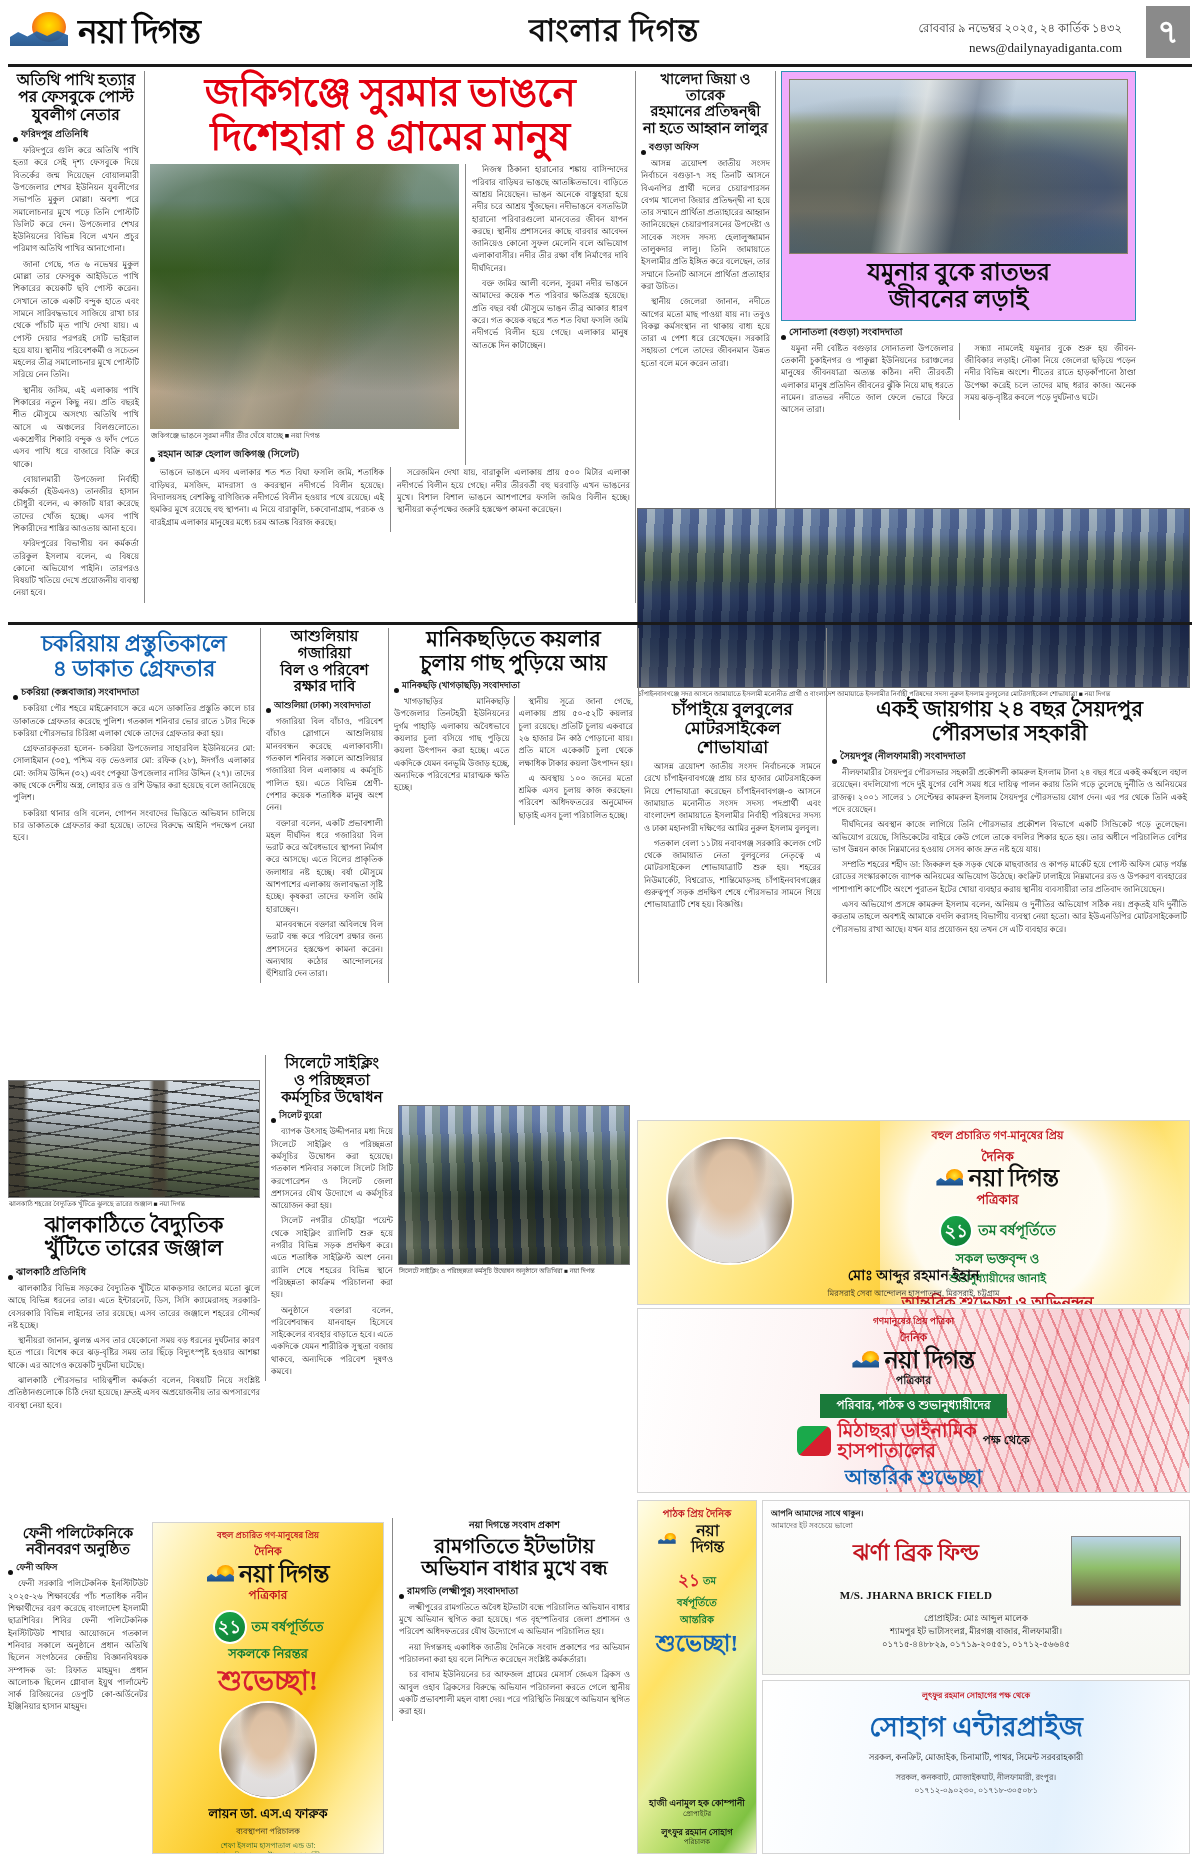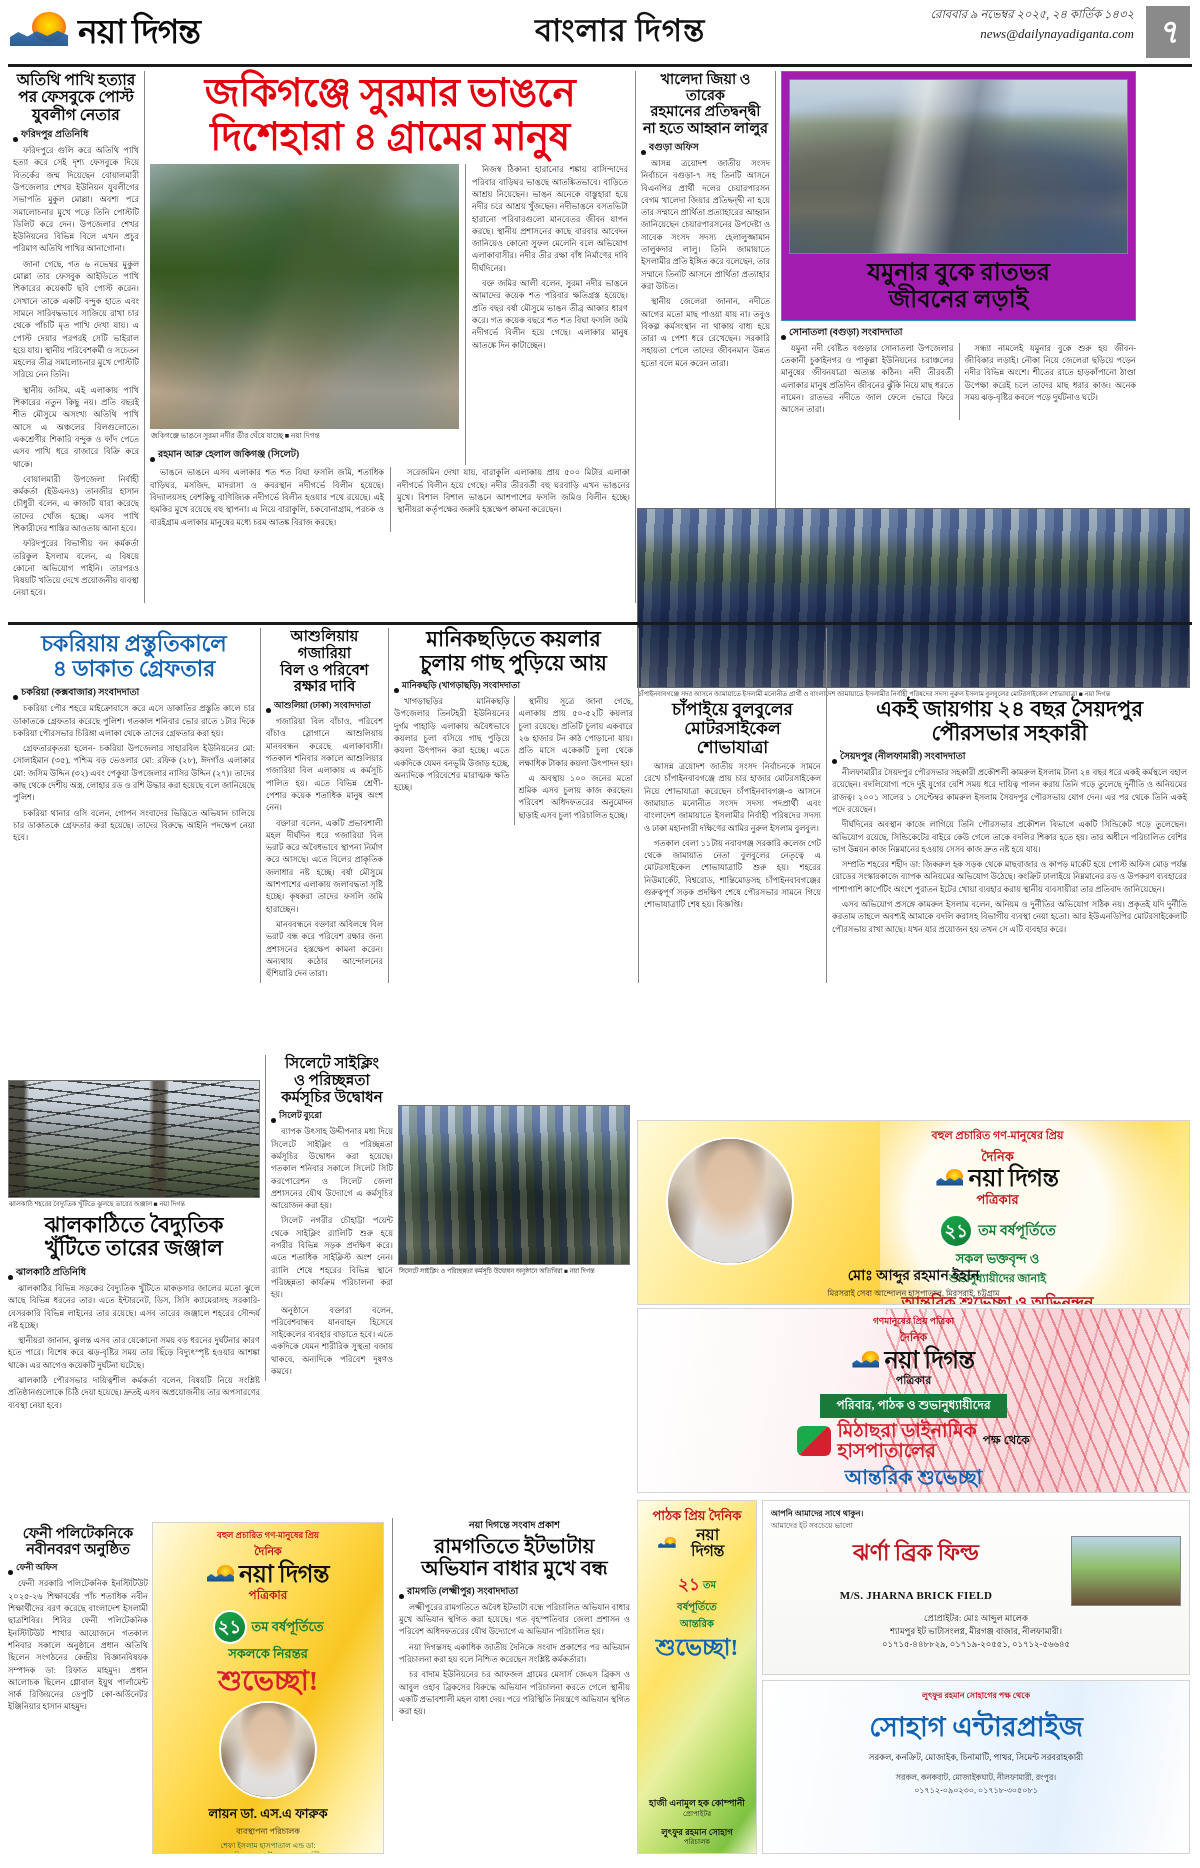--- a/index.html
+++ b/index.html
@@ -34,21 +34,21 @@
   .logo-text {
     font-family: "Liberation Serif", serif;
     font-weight: bold; font-size: 33px; letter-spacing: -1px;
     color: #0a0a0a; line-height: 1; white-space: nowrap;
   }
   .masthead-center {
     flex: 1; text-align: center;
     font-size: 31px; font-weight: bold; color: #111;
     letter-spacing: 1px;
   }
-  .masthead-right { display: flex; align-items: flex-start; gap: 12px; font-style: italic; }
+  .masthead-right { display: flex; align-items: flex-end; gap: 24px; }
   .mh-meta { text-align: right; line-height: 1.55; }
   .mh-date { font-size: 11.5px; color: #333; white-space: nowrap; }
   .mh-mail { font-size: 13px; color: #222; font-family: "Liberation Serif", serif; }
   .page-badge {
     width: 44px; height: 52px; background: #8a8a8a; color: #fff;
     display: flex; align-items: center; justify-content: center;
     font-size: 33px; font-weight: bold; line-height: 1;
   }
   .rule-thick { height: 3px; background: #1a1a1a; margin: 2px 0 0 0; }
 
@@ -291,21 +291,21 @@
         <span class="dot"></span>
           <span>বগুড়া অফিস</span>
       </div>
       <div class="body-text">
         <p>আসন্ন ত্রয়োদশ জাতীয় সংসদ নির্বাচনে বগুড়া-৭ সহ তিনটি আসনে বিএনপির প্রার্থী দলের চেয়ারপারসন বেগম খালেদা জিয়ার প্রতিদ্বন্দ্বী না হয়ে তার সম্মানে প্রার্থিতা প্রত্যাহারের আহ্বান জানিয়েছেন চেয়ারপারসনের উপদেষ্টা ও সাবেক সংসদ সদস্য হেলালুজ্জামান তালুকদার লালু। তিনি জামায়াতে ইসলামীর প্রতি ইঙ্গিত করে বলেছেন, তার সম্মানে তিনটি আসনে প্রার্থিতা প্রত্যাহার করা উচিত।</p>
         <p>স্থানীয় জেলেরা জানান, নদীতে আগের মতো মাছ পাওয়া যায় না। তবুও বিকল্প কর্মসংস্থান না থাকায় বাধ্য হয়ে তারা এ পেশা ধরে রেখেছেন। সরকারি সহায়তা পেলে তাদের জীবনমান উন্নত হতো বলে মনে করেন তারা।</p>
       </div>
     </div>
 
     <div class="col vline" style="width:366px;">
-      <div class="ad" style="background:#a21caf; border:1px solid #2e8fb5; padding:7px;">
+      <div class="ad" style="background:#f0abfc; border:1px solid #2e8fb5; padding:7px;">
         <div class="photo ph-boats" style="height:175px; border:1px solid #8a7f66;"></div>
         <div class="hl hl-black" style="font-size:24px; margin-top:5px;">
           <div>যমুনার বুকে রাতভর</div>
           <div>জীবনের লড়াই</div>
         </div>
       </div>
       <div class="byline">
         <span class="dot"></span>
           <span>সোনাতলা (বগুড়া) সংবাদদাতা</span>
       </div>
@@ -568,21 +568,21 @@
       <div class="body-text">
         <p>লক্ষ্মীপুরের রামগতিতে অবৈধ ইটভাটা বন্ধে পরিচালিত অভিযান বাধার মুখে অভিযান স্থগিত করা হয়েছে। গত বৃহস্পতিবার জেলা প্রশাসন ও পরিবেশ অধিদফতরের যৌথ উদ্যোগে এ অভিযান পরিচালিত হয়।</p>
         <p>নয়া দিগন্তসহ একাধিক জাতীয় দৈনিকে সংবাদ প্রকাশের পর অভিযান পরিচালনা করা হয় বলে নিশ্চিত করেছেন সংশ্লিষ্ট কর্মকর্তারা।</p>
         <p>চর বাদাম ইউনিয়নের চর আফজল গ্রামের মেসার্স জেএস ব্রিকস ও আবুল ওহাব ব্রিকসের বিরুদ্ধে অভিযান পরিচালনা করতে গেলে স্থানীয় একটি প্রভাবশালী মহল বাধা দেয়। পরে পরিস্থিতি নিয়ন্ত্রণে অভিযান স্থগিত করা হয়।</p>
       </div>
     </div>
   </div>
 
   <div class="ad ad-green" style="position:absolute; left:637px; top:1500px; width:120px; height:354px;">
     <div style="text-align:center; padding-top:5px;">
-      <div style="font-size:13px; font-weight:bold; color:#c2151f;">পাঠক প্রিয় দৈনিক</div>
+      <div style="font-size:10px; font-weight:bold; color:#c2151f;">পাঠক প্রিয় দৈনিক</div>
       <div class="nd-logo-sm" style="transform:scale(.66); transform-origin:center top;">
         <span class="mk">
             <span class="sun"></span>
             <span class="wv"></span>
           </span>
         <span class="nd-word">নয়া দিগন্ত</span>
       </div>
       <div style="display:flex; align-items:center; justify-content:center; gap:3px; margin-top:-4px;">
         <span style="font-size:17px; font-weight:bold; color:#d6202f;">২১</span>
         <span style="font-size:10px; font-weight:bold; color:#0f7a33;">তম</span>

